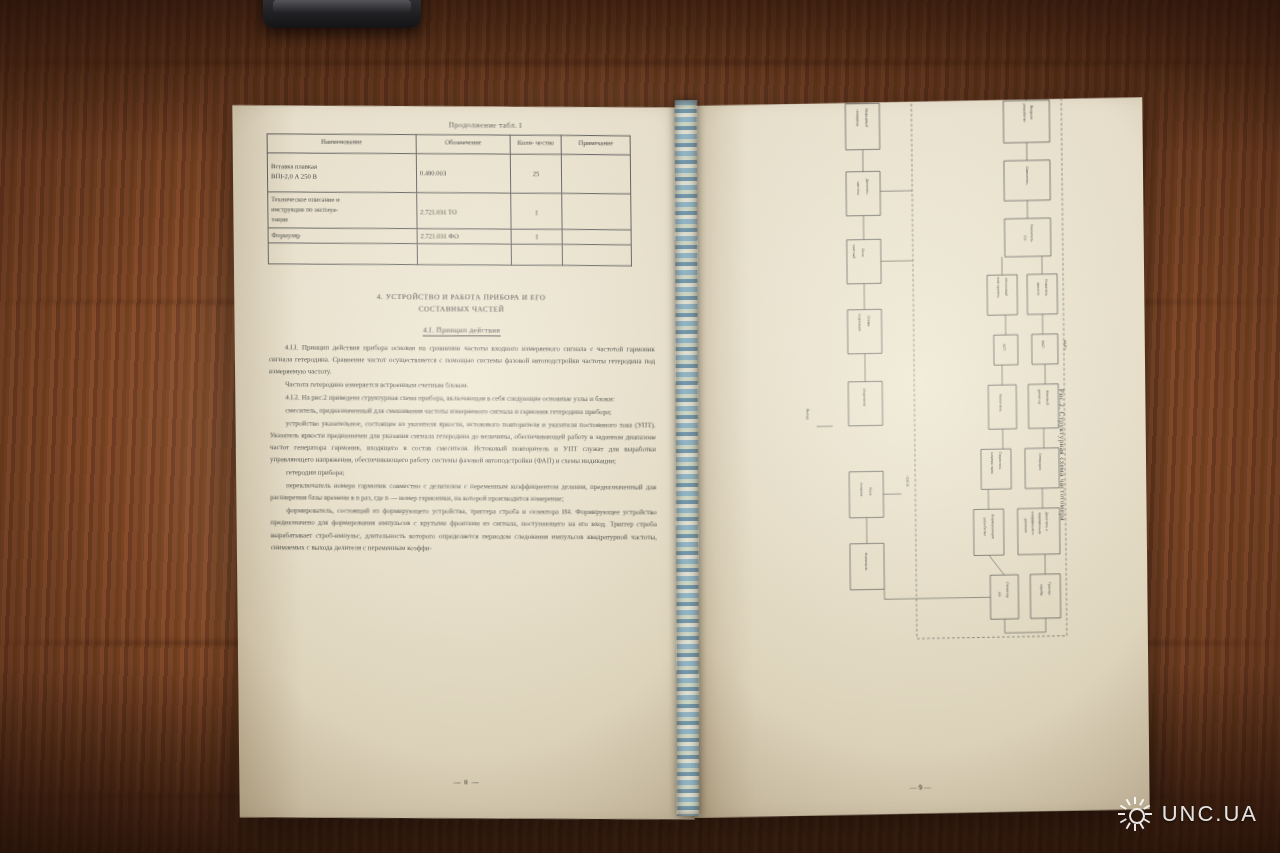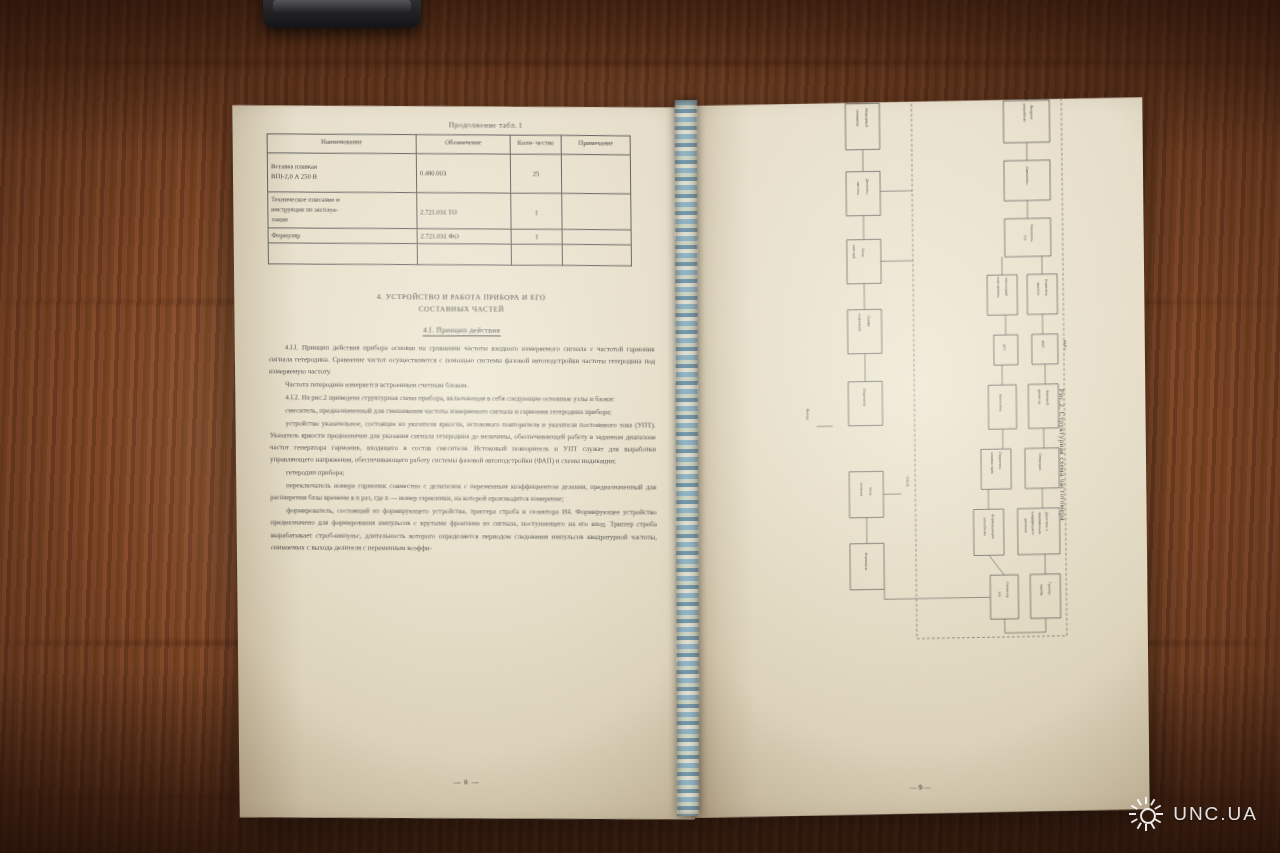--- a/index.html
+++ b/index.html
@@ -262,21 +262,21 @@
   #watermark {
     position: absolute;
     right: 22px;
     bottom: 22px;
     display: flex;
     align-items: center;
     gap: 10px;
     color: rgba(255,255,255,0.88);
     font-family: "Liberation Sans", sans-serif;
     letter-spacing: 2px;
-    font-size: 19px;
+    font-size: 22px;
     text-shadow: 0 1px 3px rgba(0,0,0,0.7);
   }
   #watermark .sun {
     position: relative;
     width: 34px;
     height: 34px;
   }
   #watermark .sun .core {
     position: absolute;
     left: 11px; top: 11px;

